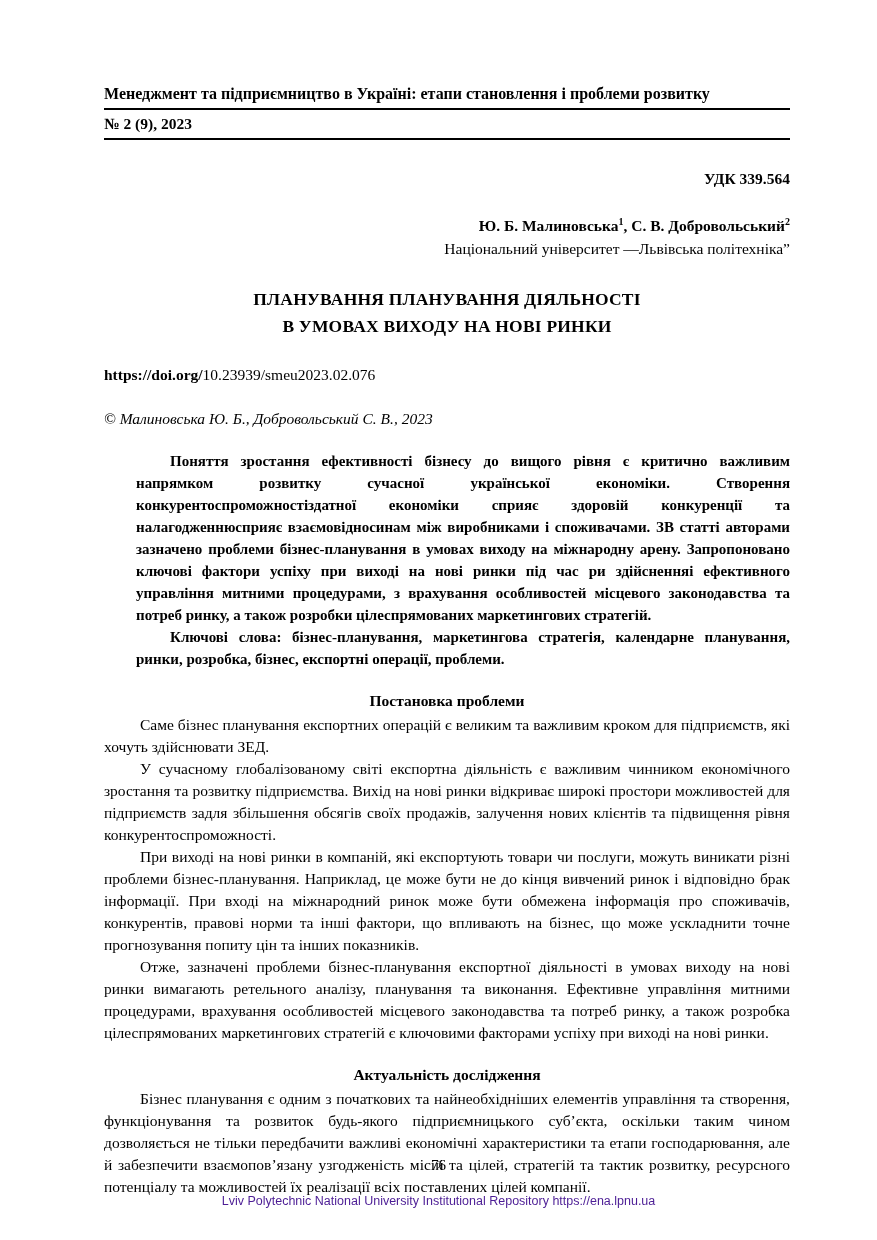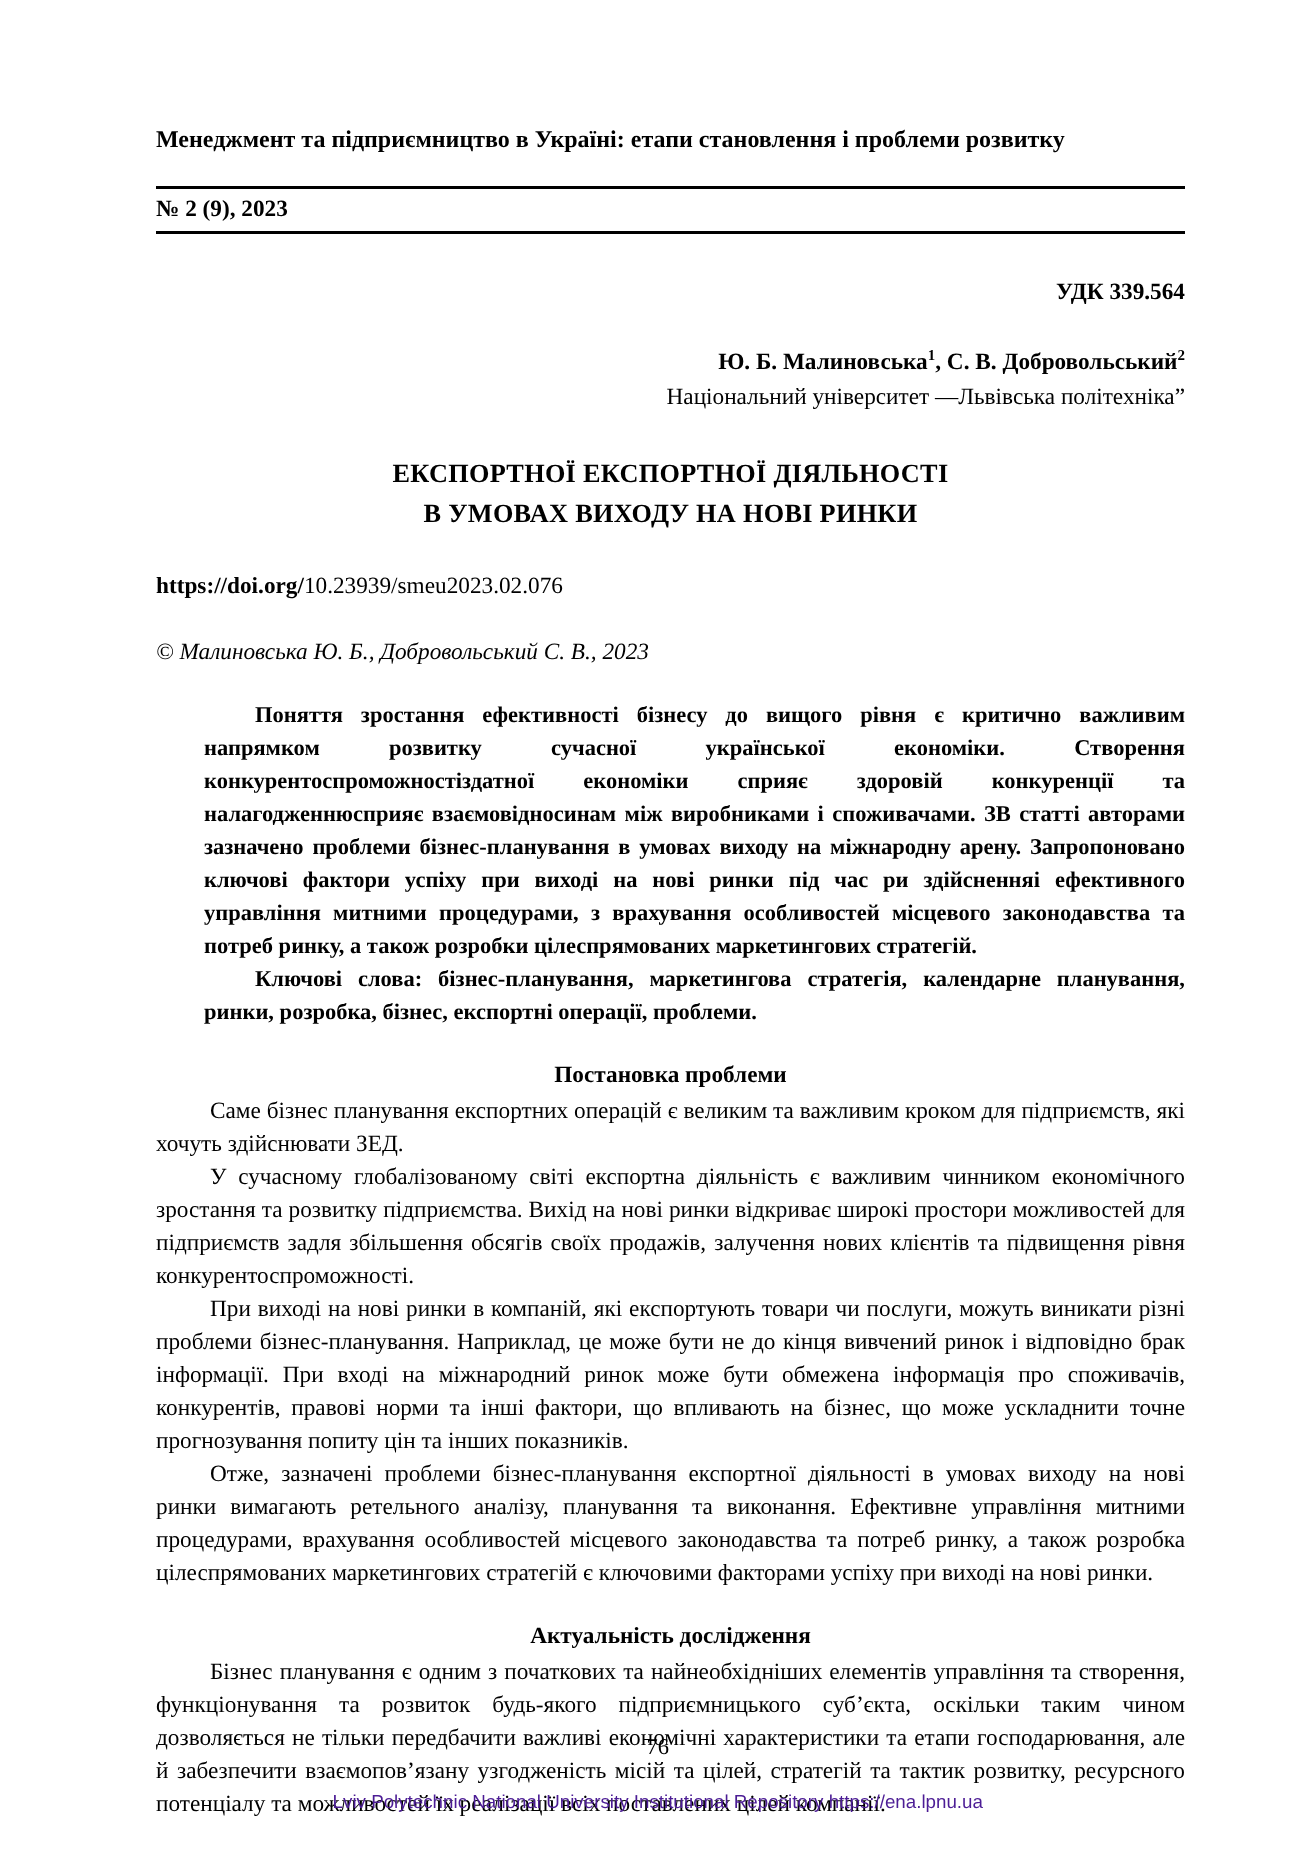--- a/index.html
+++ b/index.html
@@ -20,21 +20,21 @@
   }
   .content {
     padding: 84px 87px 0 104px;
   }
   
   .jh-line1 {
     font-weight: bold;
     font-size: 16px;
     line-height: 20px;
     border-bottom: 2px solid #000;
-    padding-bottom: 20px;
+    padding-bottom: 4px;
   }
   .jh-line2 {
     font-weight: bold;
     font-size: 15.5px;
     line-height: 20px;
     border-bottom: 2px solid #000;
     padding-top: 4px;
     padding-bottom: 4px;
   }
   .udc {
@@ -126,21 +126,21 @@
     </header>
 
     <div class="udc">УДК 339.564</div>
 
     <div class="authors-block">
       <div class="authors-line"><span>Ю. Б. Малиновська</span><sup>1</sup><span>, </span><span>С. В. Добровольський</span><sup>2</sup></div>
       <div class="affiliation-line">Національний університет —Львівська політехніка”</div>
     </div>
 
     <div class="paper-title">
-      <div>ЕКСПОРТНОЇ ЕКСПОРТНОЇ ДІЯЛЬНОСТІ</div>
+      <div>ПЛАНУВАННЯ ПЛАНУВАННЯ ДІЯЛЬНОСТІ</div>
       <div>В УМОВАХ ВИХОДУ НА НОВІ РИНКИ</div>
     </div>
 
     <div class="doi-line"><span class="doi-prefix">https://doi.org/</span><span>10.23939/smeu2023.02.076</span></div>
 
     <div class="copyright-line">© Малиновська  Ю. Б., Добровольський  С. В., 2023</div>
 
     <div class="abstract">
       <p>Поняття зростання ефективності бізнесу до вищого рівня є  критично важливим напрямком розвитку сучасної української економіки. Створення конкурентоспроможностіздатної економіки сприяє здоровій конкуренції та налагодженнюсприяє взаємовідносинам між виробниками і споживачами. ЗВ статті авторами зазначено проблеми бізнес-планування в умовах виходу на міжнародну арену. Запропоновано ключові фактори успіху при виході на нові ринки під час ри здійсненняі ефективного управління митними процедурами, з врахування особливостей місцевого законодавства та потреб ринку, а також розробки цілеспрямованих маркетингових стратегій.</p>
       <p>Ключові слова: бізнес-планування, маркетингова стратегія, календарне планування, ринки, розробка, бізнес, експортні операції, проблеми.</p>

